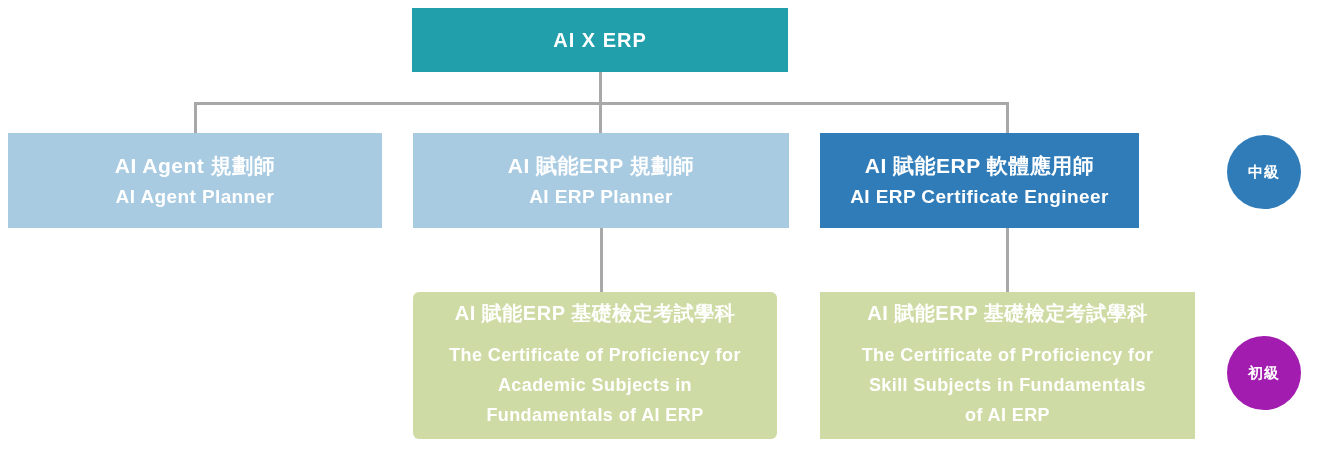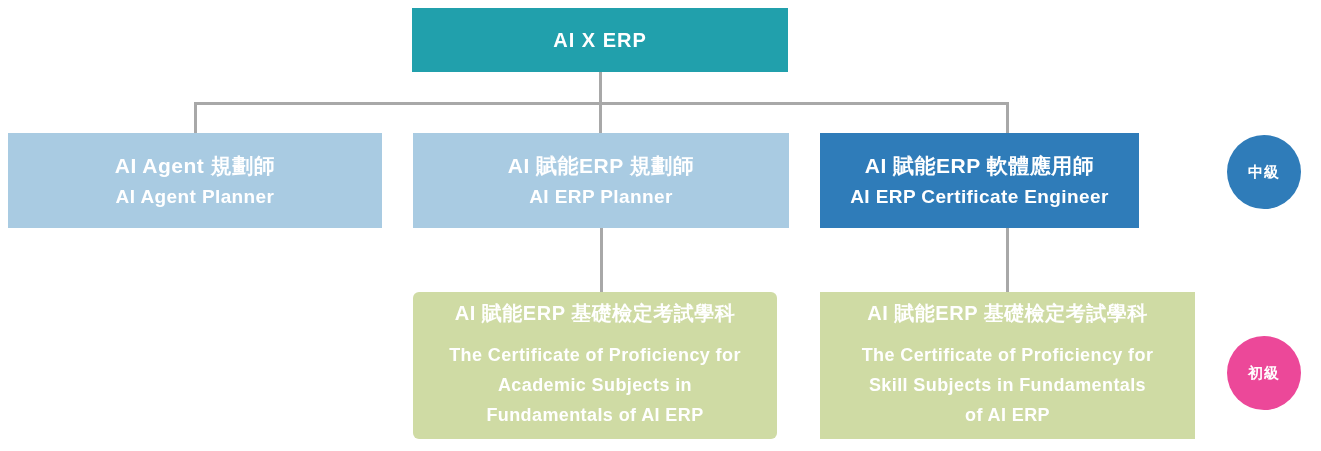--- a/index.html
+++ b/index.html
@@ -57,21 +57,21 @@
     border-radius: 50%;
     display: flex;
     align-items: center;
     justify-content: center;
     color: #ffffff;
     font-weight: bold;
     font-size: 15px;
     letter-spacing: 1px;
   }
   .badge-mid  { left: 1227px; top: 135px; background: #2F7CB9; }
-  .badge-elem { left: 1227px; top: 336px; background: #ec4899; }
+  .badge-elem { left: 1227px; top: 336px; background: #a21caf; }
   .line {
     position: absolute;
     background: #A8A8A8;
   }
   .line-root-drop  { left: 599px;  top: 72px;  width: 3px;   height: 61px; }
   .line-horizontal { left: 194px;  top: 102px; width: 815px; height: 3px;  }
   .line-left-drop  { left: 194px;  top: 102px; width: 3px;   height: 31px; }
   .line-right-drop { left: 1006px; top: 102px; width: 3px;   height: 31px; }
   .line-mid-stem   { left: 600px;  top: 228px; width: 3px;   height: 64px; }
   .line-right-stem { left: 1006px; top: 228px; width: 3px;   height: 64px; }

